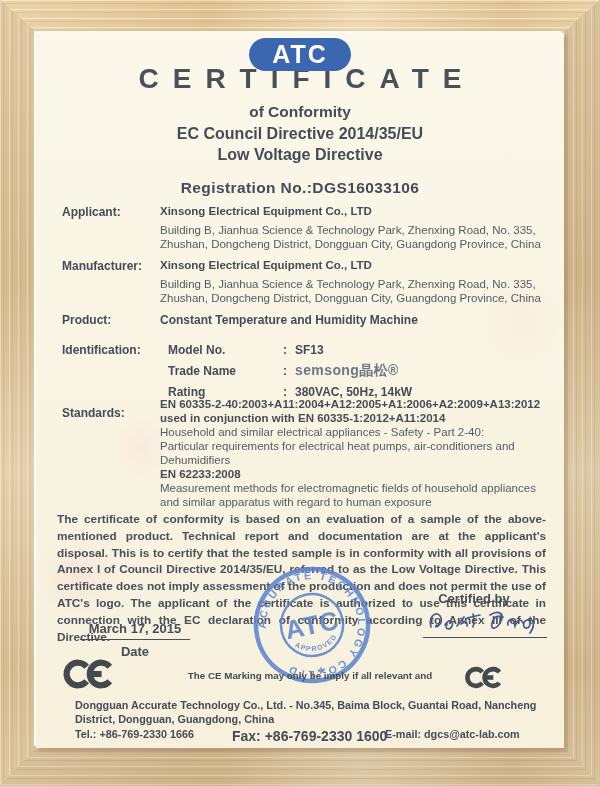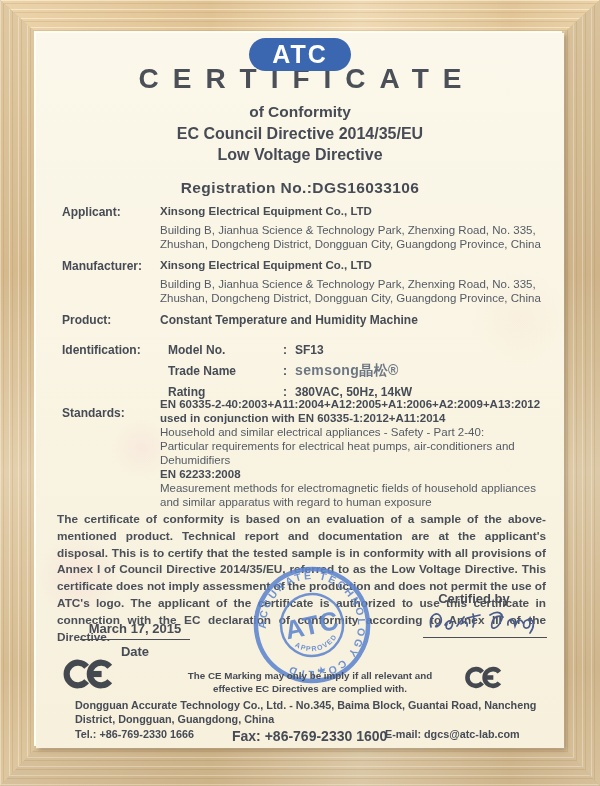--- a/index.html
+++ b/index.html
@@ -179,20 +179,19 @@
   <div class="abs ce-right" aria-label="CE">
     <svg width="40" height="29" viewBox="0 0 105 62">
       <path d="M 47.9 16.9 A 22 22 0 1 0 47.9 45.1" fill="none" stroke="#44484f" stroke-width="12"></path>
       <path d="M 92.9 16.9 A 22 22 0 1 0 92.9 45.1" fill="none" stroke="#44484f" stroke-width="12"></path>
       <line x1="54" y1="31" x2="77" y2="31" stroke="#44484f" stroke-width="12"></line>
     </svg>
   </div>
 
   <div class="abs notice b">
     <div>The CE Marking may only be imply if all relevant and</div>
-    <div>effective EC Directives are complied with.</div>
   </div>
   <div class="abs footaddr b">Dongguan Accurate Technology Co., Ltd. - No.345, Baima Block, Guantai Road, Nancheng District, Dongguan, Guangdong, China</div>
   <div class="abs tel b">Tel.: +86-769-2330 1666</div>
   <div class="abs fax b">Fax: +86-769-2330 1600</div>
   <div class="abs email b">E-mail: dgcs@atc-lab.com</div>
 
 </div>
 
 </body></html>

